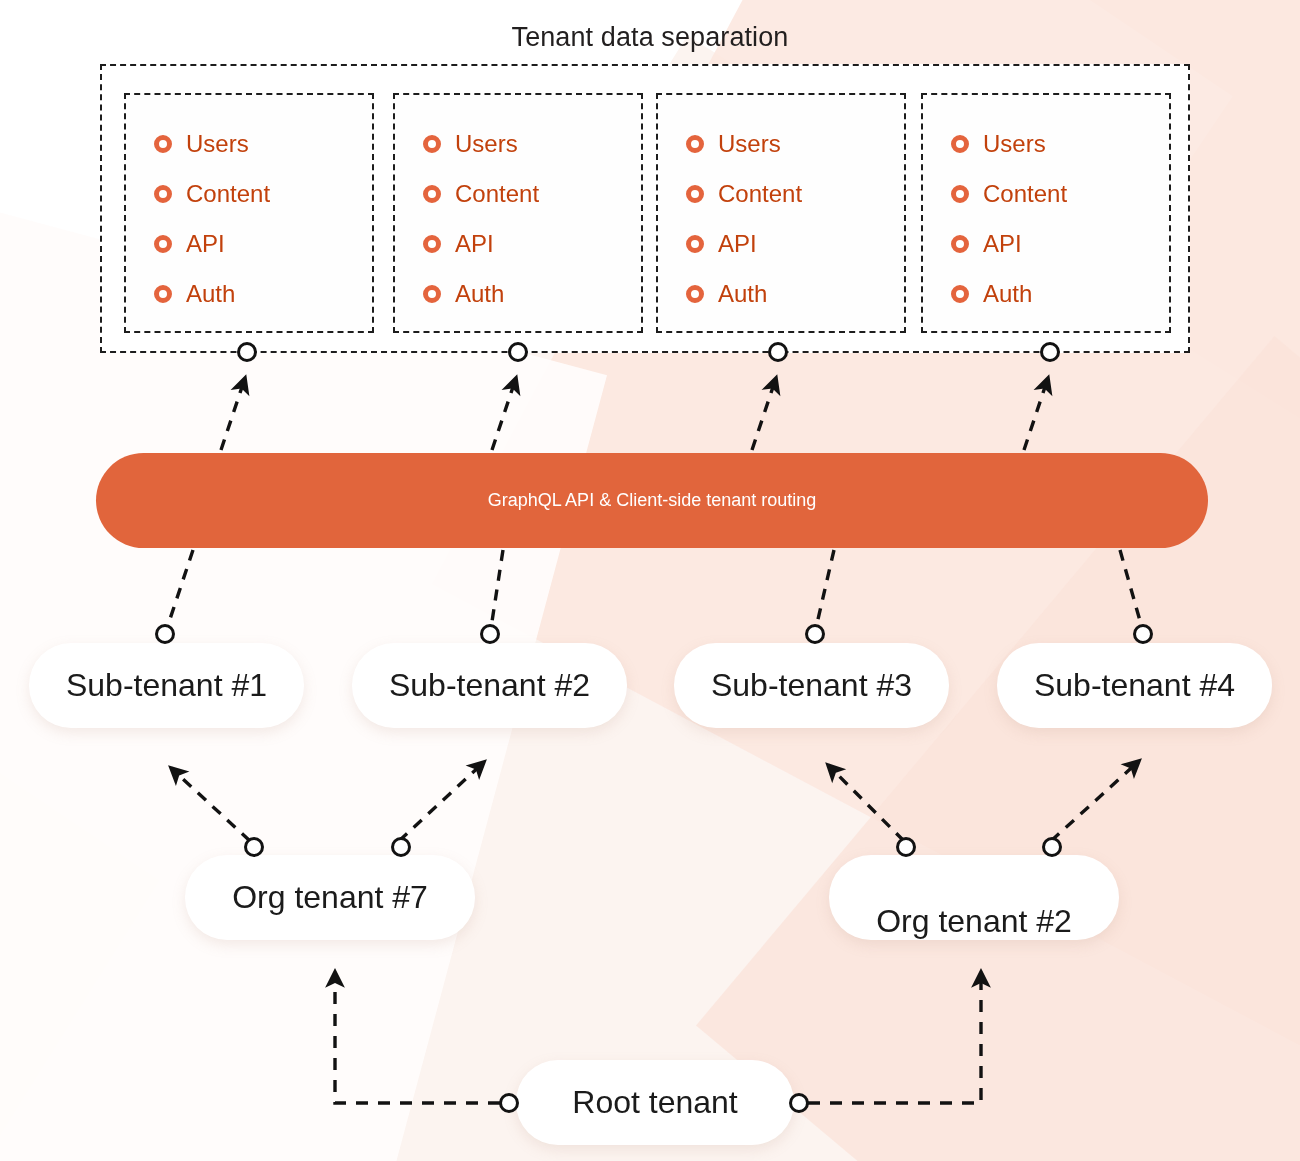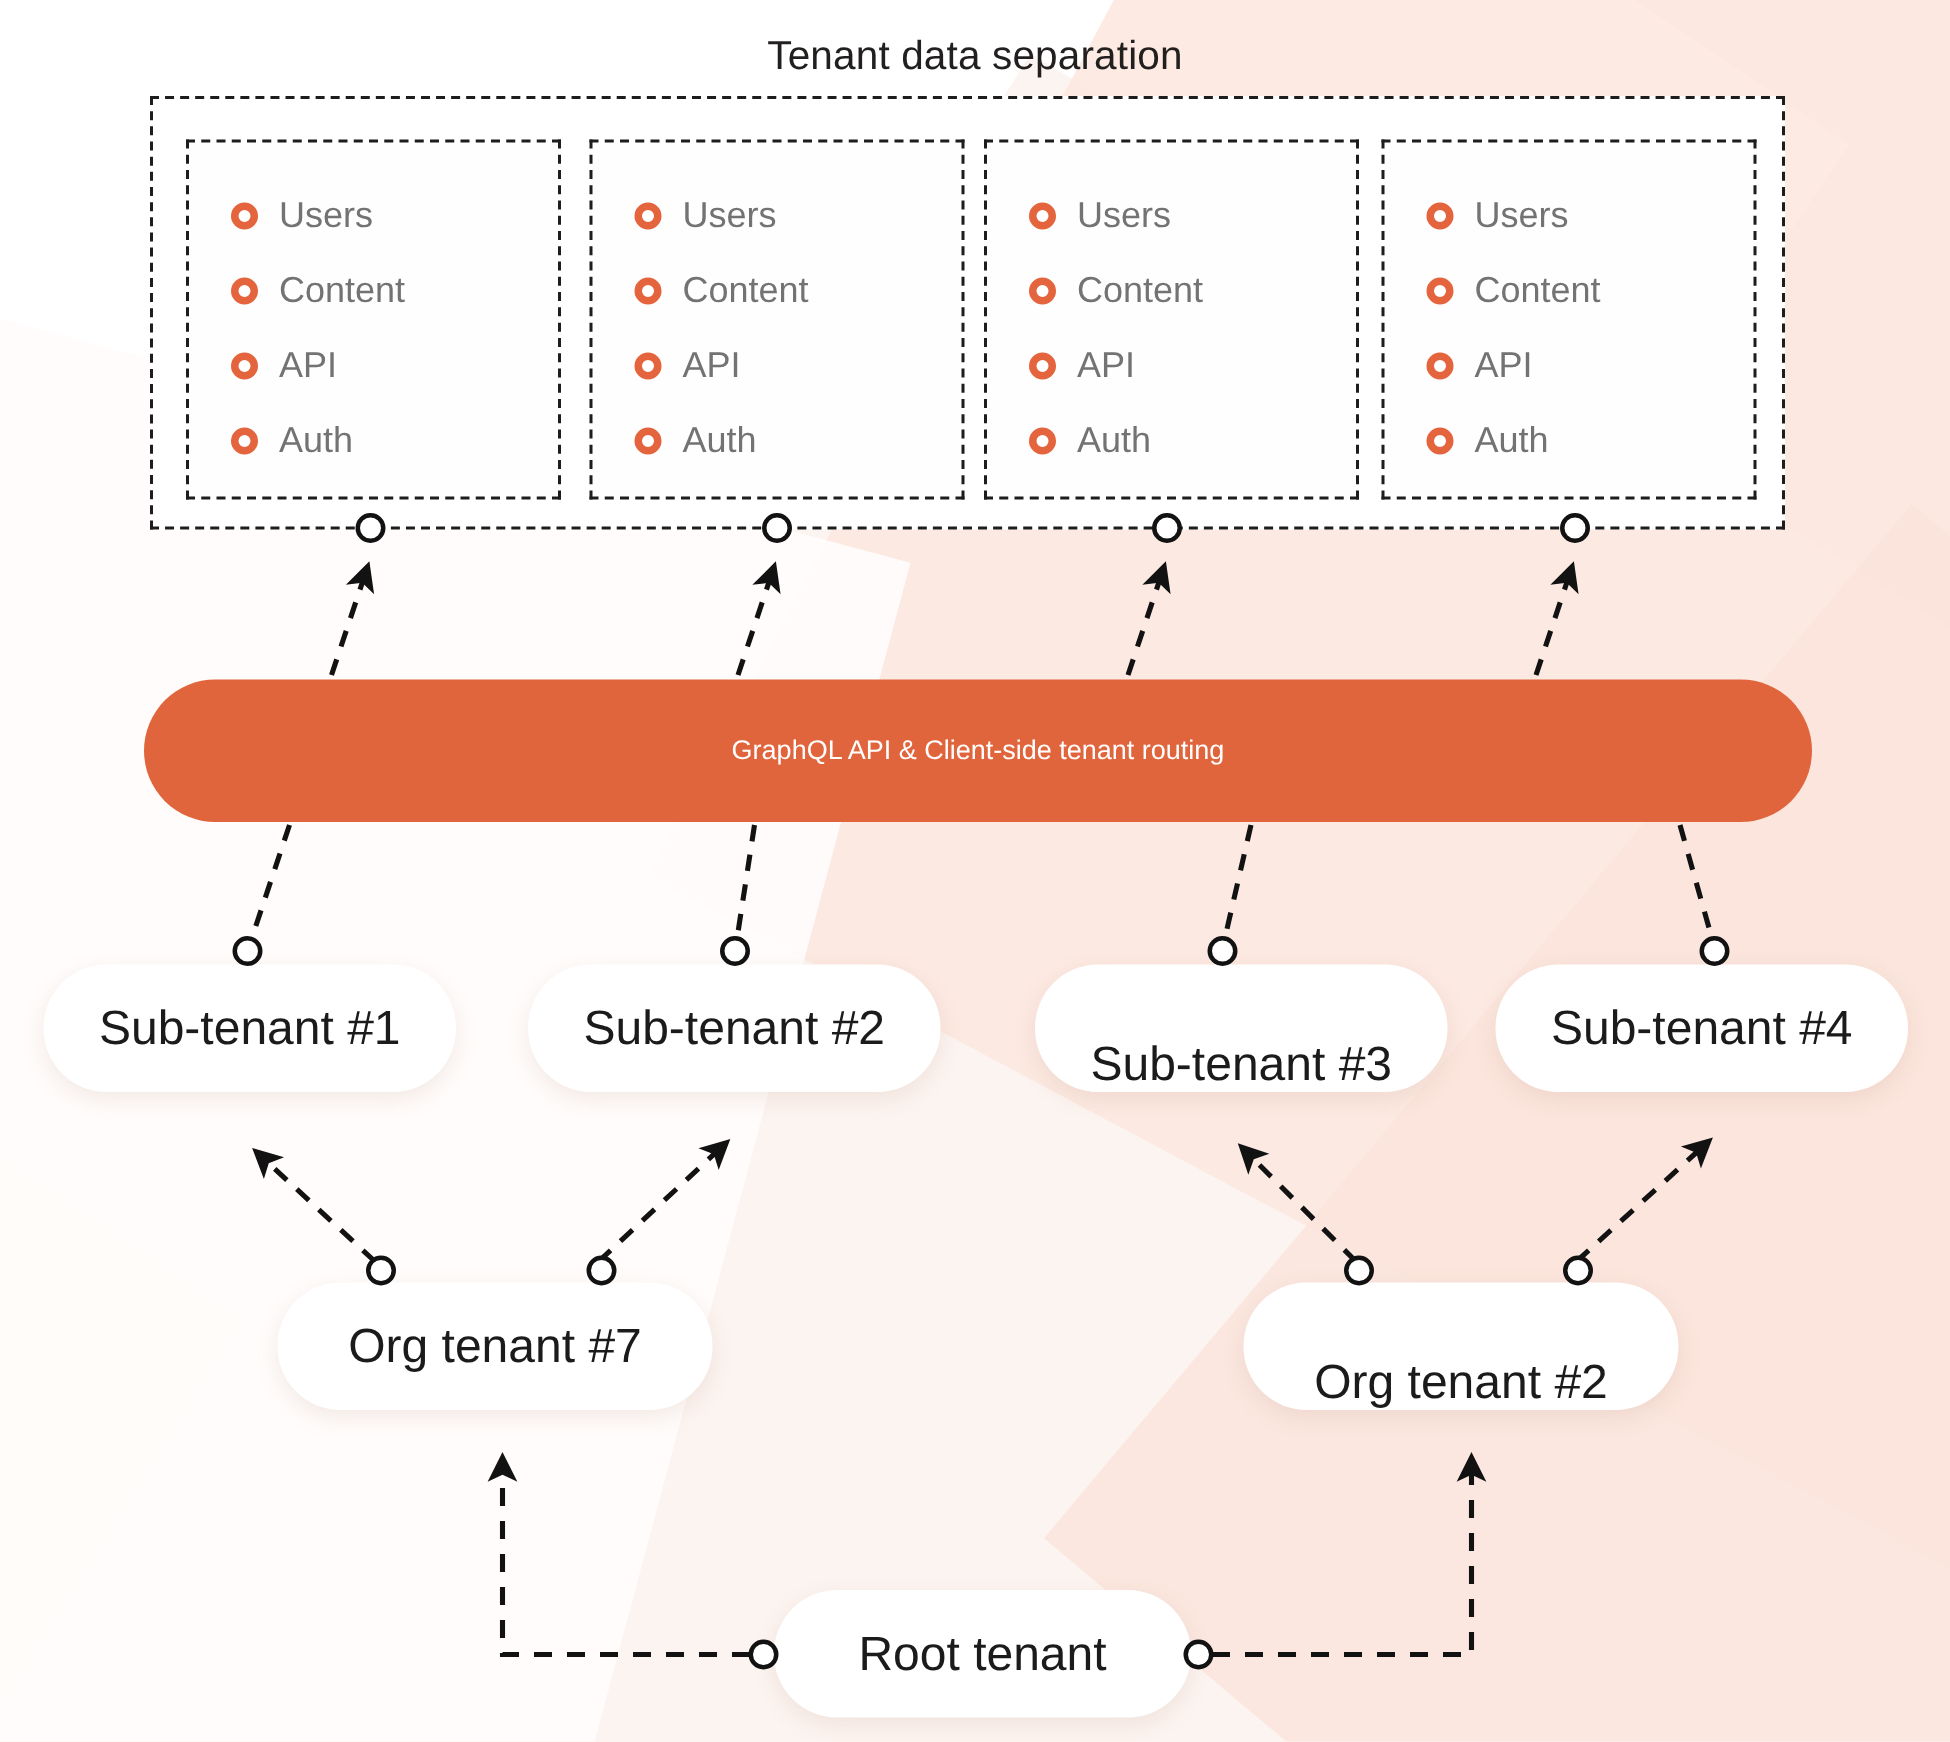--- a/index.html
+++ b/index.html
@@ -130,21 +130,21 @@
   .card-list {
     margin: 0;
     padding: 24px 0 0 28px;
     list-style: none;
   }
   .card-list li {
     display: flex;
     align-items: center;
     height: 50px;
     font-size: 24px;
-    color: #737373;
+    color: #c2410c;
   }
   .bullet {
     width: 18px;
     height: 18px;
     border-radius: 50%;
     border: 5.5px solid #e4643d;
     background: #ffffff;
     box-sizing: border-box;
     margin-right: 14px;
     flex: 0 0 auto;
@@ -177,21 +177,21 @@
     align-items: center;
     justify-content: center;
     font-size: 32px;
     color: #1b1b1b;
     z-index: 2;
     box-sizing: border-box;
   }
   .sub-node { width: 275px; height: 85px; top: 643px; }
   .sub-node.s0 { left: 29px; }
   .sub-node.s1 { left: 352px; }
-  .sub-node.s2 { left: 690px; align-items: flex-end; }
+  .sub-node.s2 { left: 674px; }
   .sub-node.s3 { left: 997px; }
 
   .org-node { width: 290px; height: 85px; top: 855px; }
   .org-node.o0 { left: 185px; }
   .org-node.o1 { left: 829px; align-items: flex-end; }
 
   .root-node { width: 278px; height: 85px; top: 1060px; left: 516px; justify-content: center; }
 </style>
 </head>
 <body>

